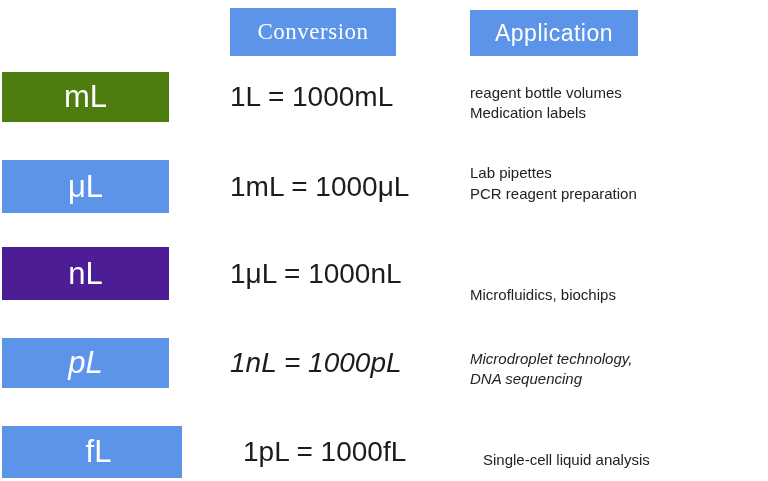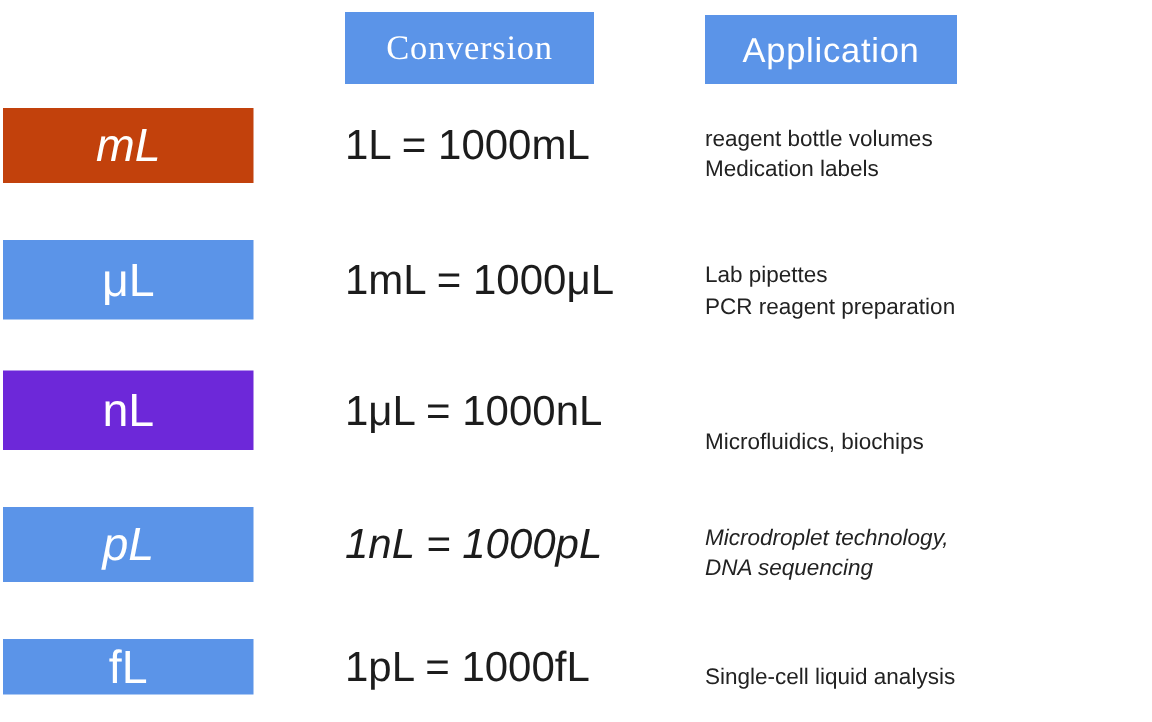--- a/index.html
+++ b/index.html
@@ -62,58 +62,58 @@
     line-height: 1.35;
     color: #222222;
     white-space: nowrap;
   }
 
   
   .row-0 { top: 72px;  height: 50px; }
   .row-1 { top: 160px; height: 53px; }
   .row-2 { top: 247px; height: 53px; }
   .row-3 { top: 338px; height: 50px; font-style: italic; }
-  .row-4 { top: 426px; height: 37px; }
+  .row-4 { top: 426px; height: 52px; padding-left: 13px; }
   .app-text.row-0 { top: 78px;  }
-  .app-text.row-1 { top: 168px; }
+  .app-text.row-1 { top: 157px; }
   .app-text.row-2 { top: 269px; }
   .app-text.row-3 { top: 344px; }
   .app-text.row-4 { top: 434px; }
 </style>
 </head>
 <body>
 
 <div class="canvas">
 
   <div class="hdr-box hdr-conversion" style="background: rgb(91, 148, 232);">
     <span>Conversion</span>
   </div>
   <div class="hdr-box hdr-application" style="background: rgb(91, 148, 232);">
     <span>Application</span>
   </div>
 
-  <div class="unit-box row-0" style="background: #c2410c; font-style: italic;">
+  <div class="unit-box row-0" style="background: #4d7c0f;">
     <span class="unit-label">mL</span>
   </div>
   <div class="conv-text row-0">1L = 1000mL</div>
   <div class="app-text row-0">
     <div>reagent bottle volumes</div>
     <div>Medication labels</div>
   </div>
 
   <div class="unit-box row-1" style="background: rgb(91, 148, 232);">
     <span class="unit-label">μL</span>
   </div>
   <div class="conv-text row-1">1mL = 1000μL</div>
   <div class="app-text row-1">
     <div>Lab pipettes</div>
     <div>PCR reagent preparation</div>
   </div>
 
-  <div class="unit-box row-2" style="background: #6d28d9;">
+  <div class="unit-box row-2" style="background: #4c1d95;">
     <span class="unit-label">nL</span>
   </div>
   <div class="conv-text row-2">1μL = 1000nL</div>
   <div class="app-text row-2">
     <div>Microfluidics, biochips</div>
     <div></div>
   </div>
 
   <div class="unit-box row-3" style="background: rgb(91, 148, 232);">
     <span class="unit-label">pL</span>

